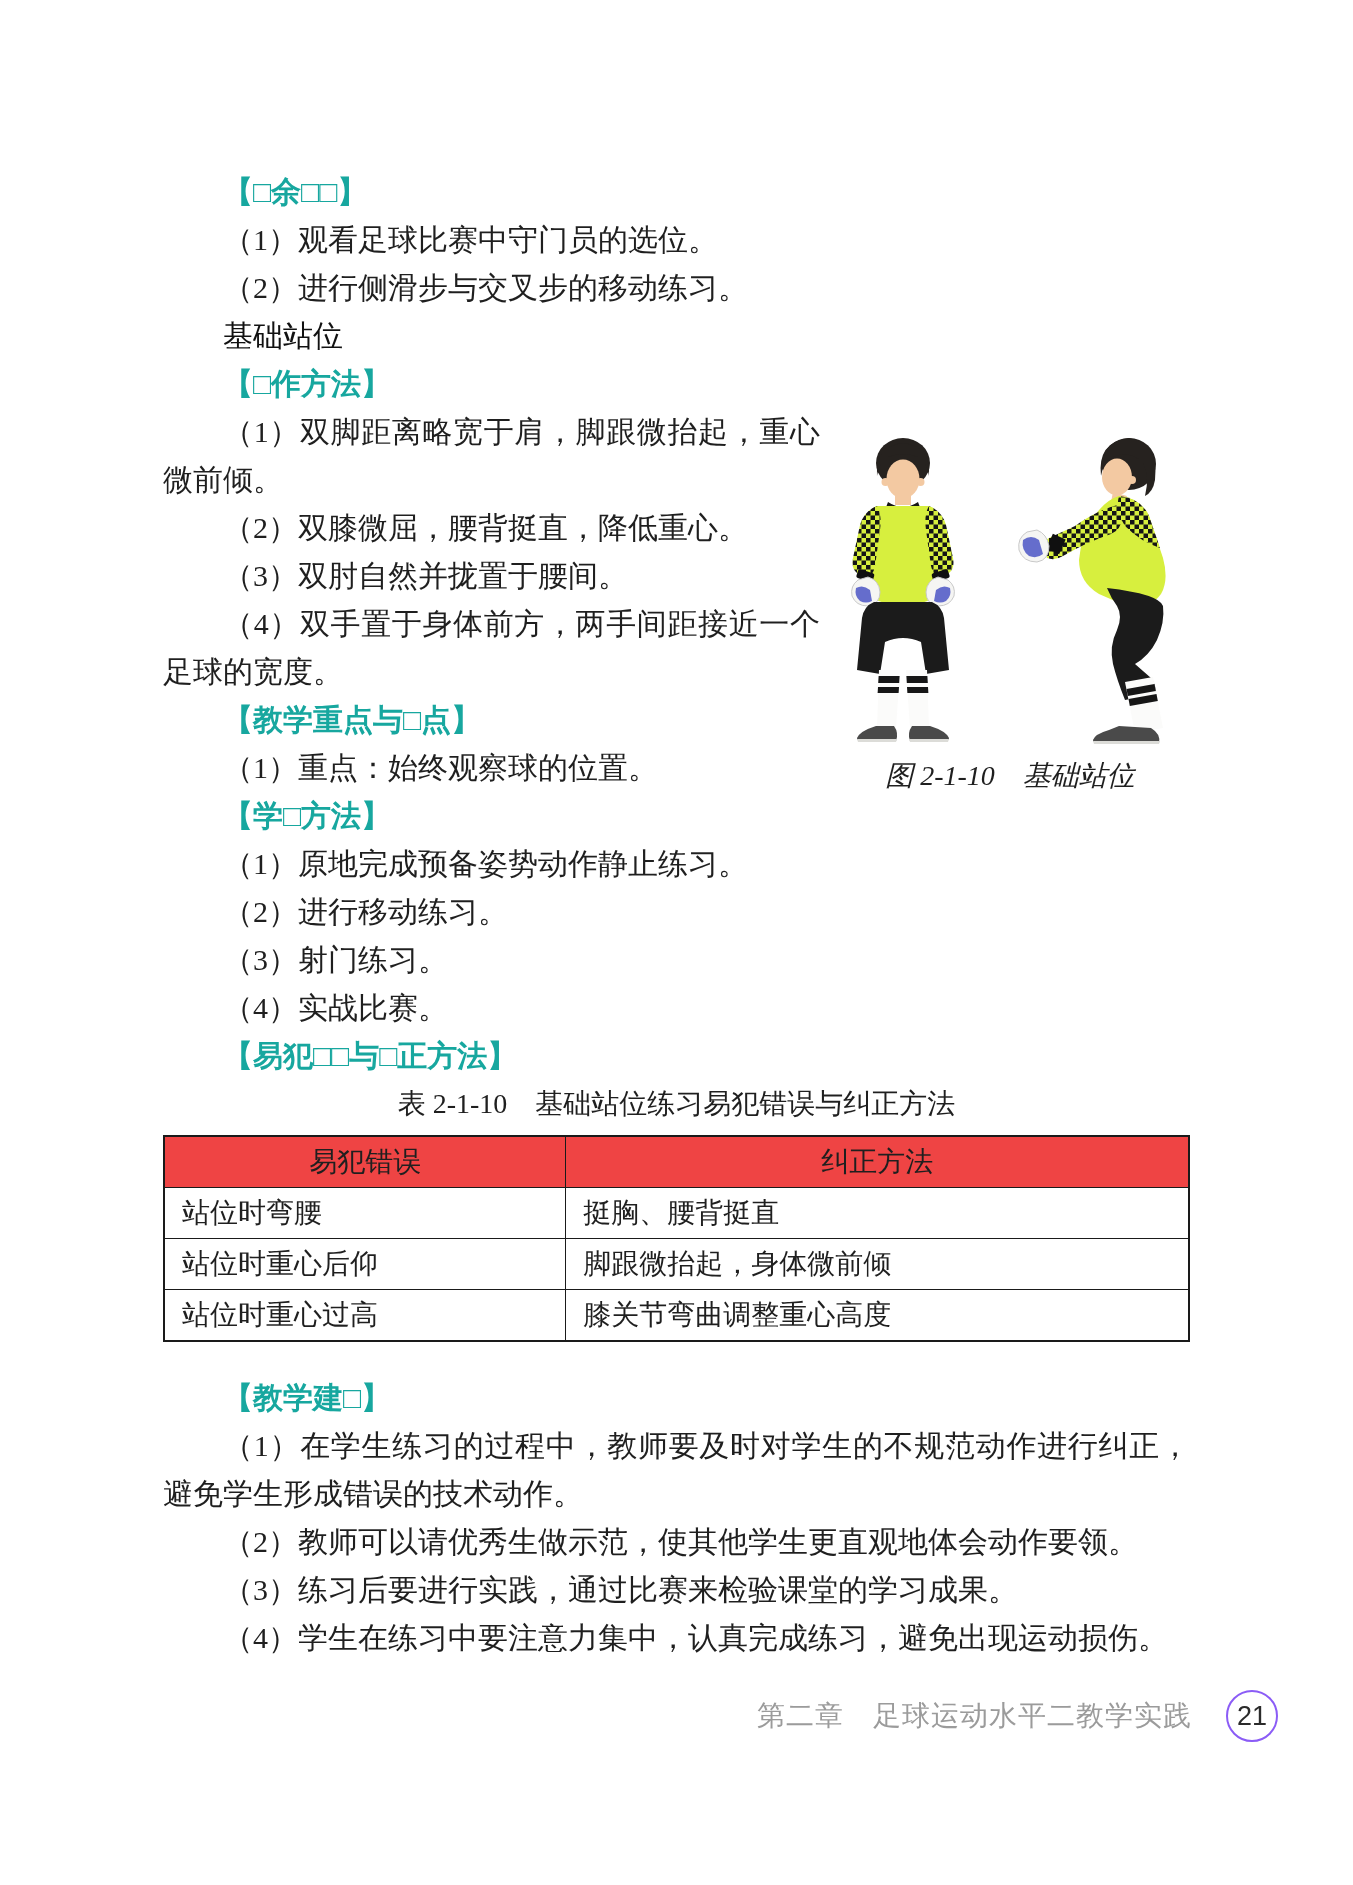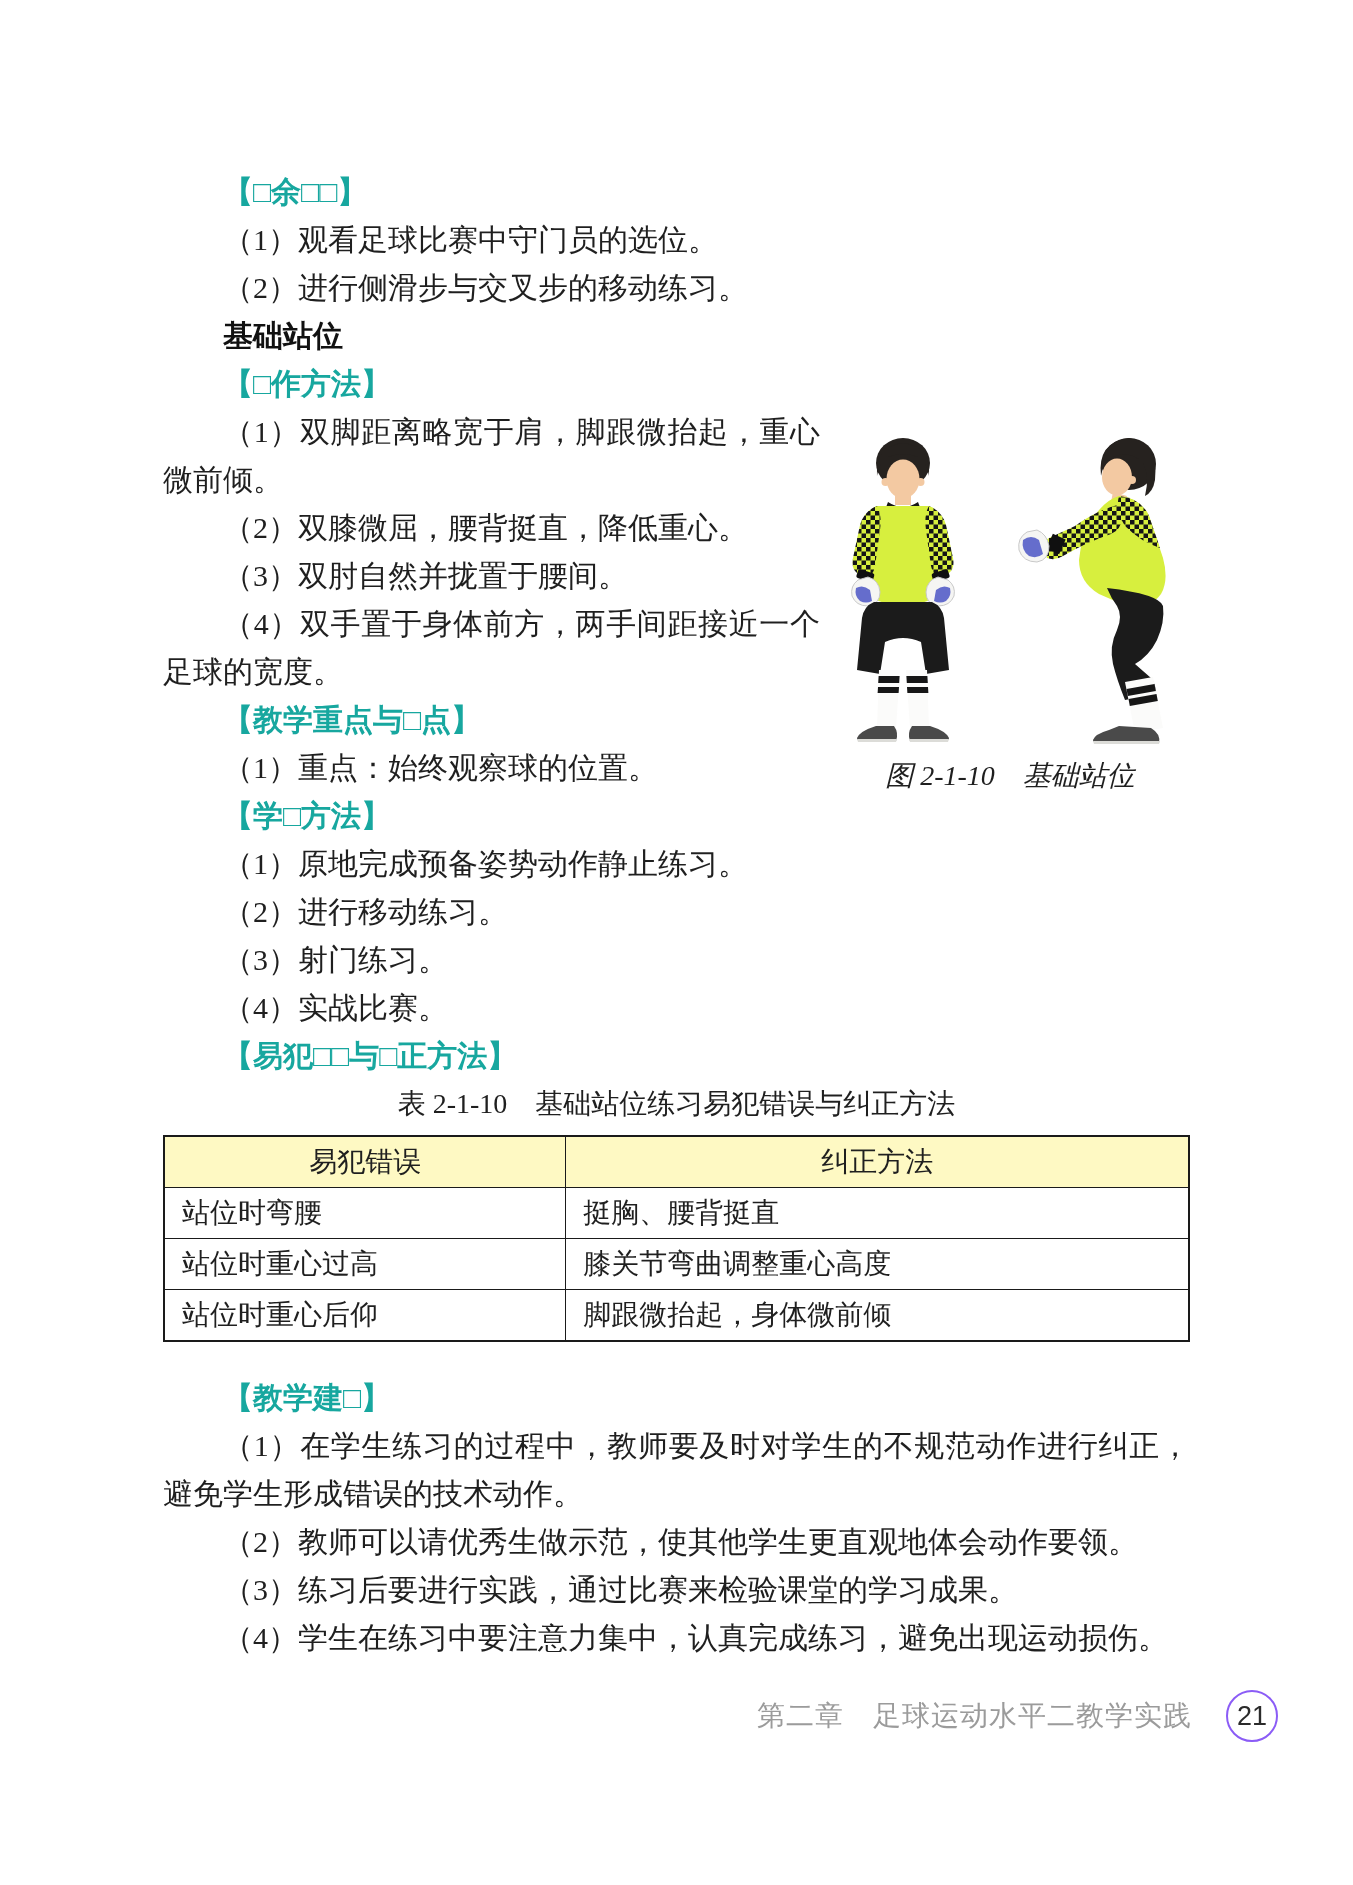--- a/index.html
+++ b/index.html
@@ -26,21 +26,21 @@
     font-weight:bold;
     font-size:30px;
     line-height:48px;
     color:#17a79f;
     text-indent:2em;
     text-align:left;
   }
   .black-heading{
     margin:0;
     font-family:"Liberation Sans","DejaVu Sans",sans-serif;
-    font-weight:bold;
+    font-weight:normal;
     font-size:30px;
     line-height:48px;
     color:#111111;
     text-indent:2em;
     text-align:left;
   }
   figure.photo-figure{
     float:right;
     width:360px;
     margin:22px 0 0 10px;
@@ -62,21 +62,21 @@
     text-align:center;
     text-indent:0;
   }
   table.err-table{
     width:100%;
     border-collapse:collapse;
     table-layout:fixed;
     border:2.5px solid #1a1a1a;
   }
   table.err-table th{
-    background:#fef9c3;
+    background:#ef4444;
     font-weight:normal;
     font-size:28px;
     height:50px;
     border:1.5px solid #1a1a1a;
     text-align:center;
     padding:0;
   }
   table.err-table td{
     font-size:28px;
     height:50px;
@@ -213,26 +213,26 @@
           <th>易犯错误</th>
           <th>纠正方法</th>
         </tr>
       </thead>
       <tbody>
         <tr>
           <td>站位时弯腰</td>
           <td>挺胸、腰背挺直</td>
         </tr>
         <tr>
+          <td>站位时重心后仰</td>
+          <td>脚跟微抬起，身体微前倾</td>
+        </tr>
+        <tr>
           <td>站位时重心过高</td>
           <td>膝关节弯曲调整重心高度</td>
-        </tr>
-        <tr>
-          <td>站位时重心后仰</td>
-          <td>脚跟微抬起，身体微前倾</td>
         </tr>
       </tbody>
     </table>
 
     <h2 class="teal-heading suggestions-heading">【教学建□】</h2>
     <p class="para">（1）在学生练习的过程中，教师要及时对学生的不规范动作进行纠正，避免学生形成错误的技术动作。</p>
     <p class="para">（2）教师可以请优秀生做示范，使其他学生更直观地体会动作要领。</p>
     <p class="para">（3）练习后要进行实践，通过比赛来检验课堂的学习成果。</p>
     <p class="para">（4）学生在练习中要注意力集中，认真完成练习，避免出现运动损伤。</p>
 

